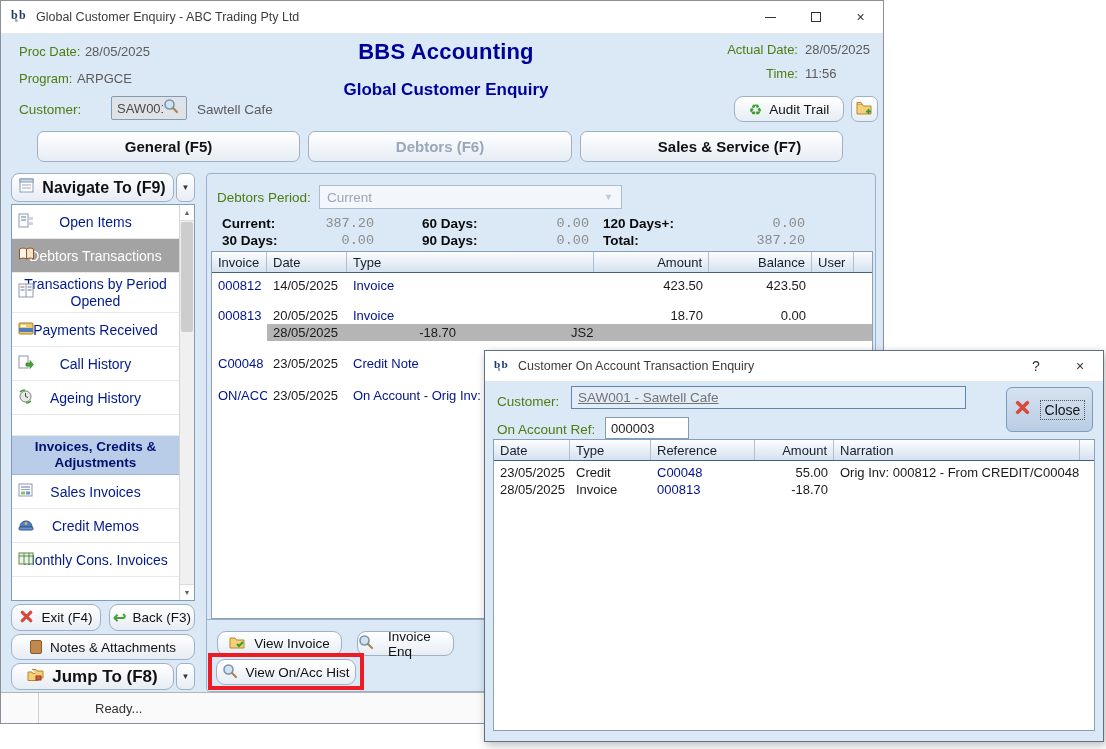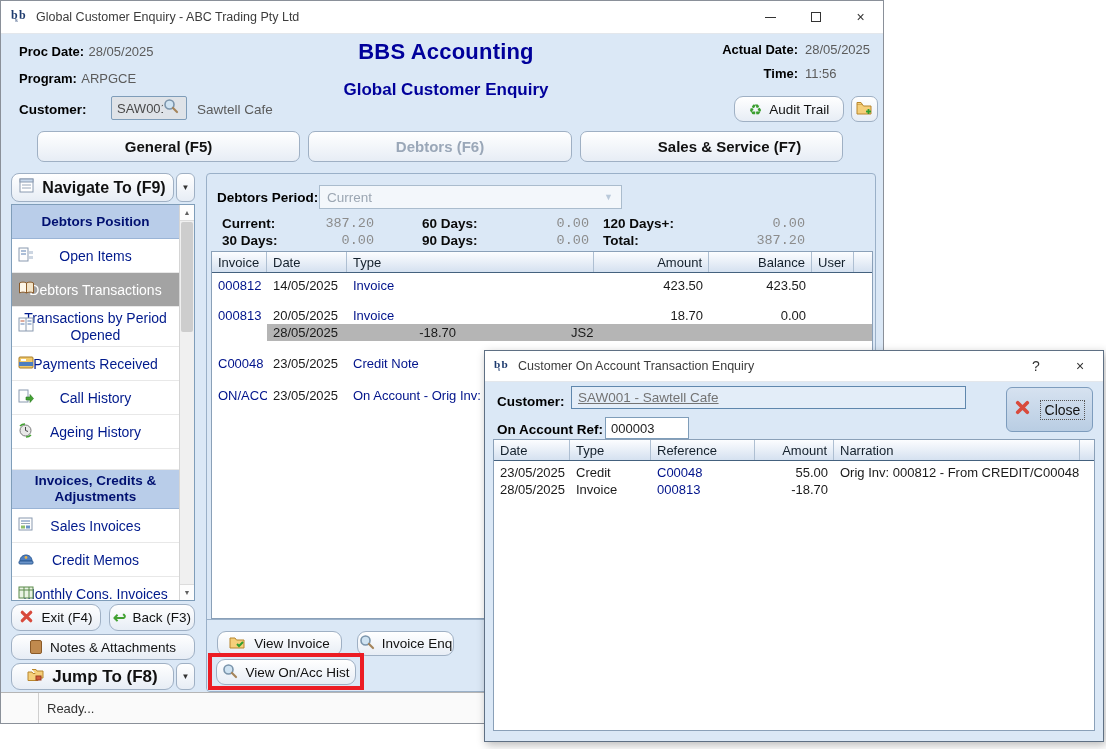--- a/index.html
+++ b/index.html
@@ -15,21 +15,21 @@
   .titlebar .t-icon { margin-left:10px; margin-right:8px; }
   .titlebar .t-text { font-size:12.5px; color:#3c3c3c; }
   .win-controls { margin-left:auto; display:flex; height:100%; }
   .win-btn { width:45px; height:100%; display:flex; align-items:center; justify-content:center; color:#333; }
   .glyph-min { width:11px; height:1px; background:#333; display:block; }
   .glyph-max { width:10px; height:10px; border:1px solid #333; display:block; }
   .glyph-close { font-size:14px; line-height:1; }
   .win-body { position:absolute; left:0; top:34px; right:0; bottom:0; background:#dbe8f6; }
 
   
-  .lbl { font-weight:bold; color:#000000; font-size:13px; }
+  .lbl { font-weight:normal; color:#4d7c0f; font-size:13px; }
   .val { color:#5b5b5b; font-size:13px; }
   .hdr-left { position:absolute; left:18px; top:7px; }
   .hdr-left .row { margin-bottom:9px; }
   .hdr-center { position:absolute; left:250px; width:390px; top:4px; text-align:center; }
   .app-title { font-size:22px; font-weight:bold; color:#00009b; letter-spacing:.2px; }
   .screen-title { font-size:17px; font-weight:bold; color:#00009b; margin-top:15px; }
   .hdr-right { position:absolute; right:12px; top:7px; text-align:right; }
   .hdr-right .row { margin-bottom:9px; display:flex; justify-content:flex-end; }
   .hdr-right .lbl { text-align:right; }
   .hdr-right .val { width:66px; text-align:left; margin-left:7px; }
@@ -85,21 +85,21 @@
   .back-btn  { position:absolute; left:108px; top:569px; width:86px;  height:27px; gap:6px; }
   .back-ico  { color:#43a233; font-size:16px; font-weight:bold; line-height:1; }
   .notes-btn { position:absolute; left:10px;  top:599px; width:184px; height:26px; gap:8px; }
   .clipboard { width:12px; height:14px; background:#c08a4e; border:1px solid #8a5a28; border-radius:2px; }
   .jump-btn  { position:absolute; left:10px;  top:628px; width:163px; height:27px; gap:8px;
                font-size:17px; font-weight:bold; }
   .jump-drop { left:175px; top:628px; height:27px; }
 
   
   .statusbar { position:absolute; left:0; right:0; bottom:0; height:31px; background:#fafafa;
-               border-top:1px solid #b5b5b5; display:flex; align-items:center; }
+               border-top:1px solid #b5b5b5; display:flex; align-items:center;gap:48px; }
   .status-cell { width:38px; height:100%; border-right:1px solid #cfcfcf; }
   .status-text { margin-left:8px; font-size:13px; color:#333; }
 
   
   .panel { position:absolute; left:205px; top:138px; width:670px; height:519px;
            background:#dbe8f6; border:1px solid #9ab0c8; border-radius:4px; }
   .period-label { position:absolute; left:10px; top:16px; font-size:13.5px; }
   .period-select { position:absolute; left:112px; top:11px; width:303px; height:24px;
                    background:#f3f7fb; border:1px solid #aabccd; display:flex; align-items:center;
                    padding-left:7px; font-size:13.5px; color:#9ba6b2; }
@@ -122,21 +122,21 @@
   .cell-r { text-align:right; }
   .navy { color:#00138b; }
   .dark { color:#1a1a1a; }
   .mt4{margin-top:4px;} .mt13{margin-top:13px;} .mt14{margin-top:14px;} .mt15{margin-top:15px;}
   .grow.gray .cell:not(.c-inv) { background:#b5b5b5; }
 
   
   .strip { position:absolute; left:0; right:0; top:445px; bottom:0; background:#dbe8f6;
            border-top:1px solid #9ab0c8; border-radius:0 0 4px 4px; }
   .view-inv { position:absolute; left:10px;  top:11px; width:125px; height:25px; gap:8px; }
-  .inv-enq  { position:absolute; left:150px; top:11px; width:97px;  height:25px; gap:7px; }
+  .inv-enq  { position:absolute; left:150px; top:11px; width:97px;  height:25px; gap:14px; }
   .view-acc { position:absolute; left:9px;   top:39px; width:140px; height:26px; gap:7px; }
   .red-annot { position:absolute; left:1px; top:33px; width:156px; height:37px;
                border:4px solid #ec1c24; z-index:5; }
 
   
   .dialog { position:absolute; left:484px; top:350px; width:620px; height:392px;
             background:#dbe8f6; border:1px solid #5f7084; box-shadow:2px 3px 9px rgba(0,0,0,.28); z-index:20; }
   .dlg-title { position:absolute; left:0; top:0; right:0; height:31px; background:#fff;
                display:flex; align-items:center; border-bottom:1px solid #e3e7ec; }
   .dlg-title .t-icon { margin-left:9px; margin-right:8px; }
@@ -263,23 +263,20 @@
             </svg>
         </span>
         <span>Navigate To (F9)</span>
       </div>
       <div class="btn drop-btn nav-drop">
           <span>▼</span>
         </div>
 
       <div class="listbox">
         <div class="list-inner">
-          <div class="sb-item sb-header">
-              <span>Debtors Position</span>
-            </div>
 
           <div class="sb-item">
             <span class="sb-ico"><svg width="16" height="15" viewBox="0 0 16 15">
                   <rect x="1" y="1" width="9" height="13" fill="#fdfdfd" stroke="#8a9ab0"></rect>
                   <line x1="3" y1="4" x2="8" y2="4" stroke="#5a7fb0"></line>
                   <line x1="3" y1="7" x2="8" y2="7" stroke="#5a7fb0"></line>
                   <rect x="11" y="4" width="4" height="3" fill="#cdd6e2"></rect>
                   <rect x="11" y="9" width="4" height="3" fill="#cdd6e2"></rect>
                 </svg></span>
             <span>Open Items</span>

